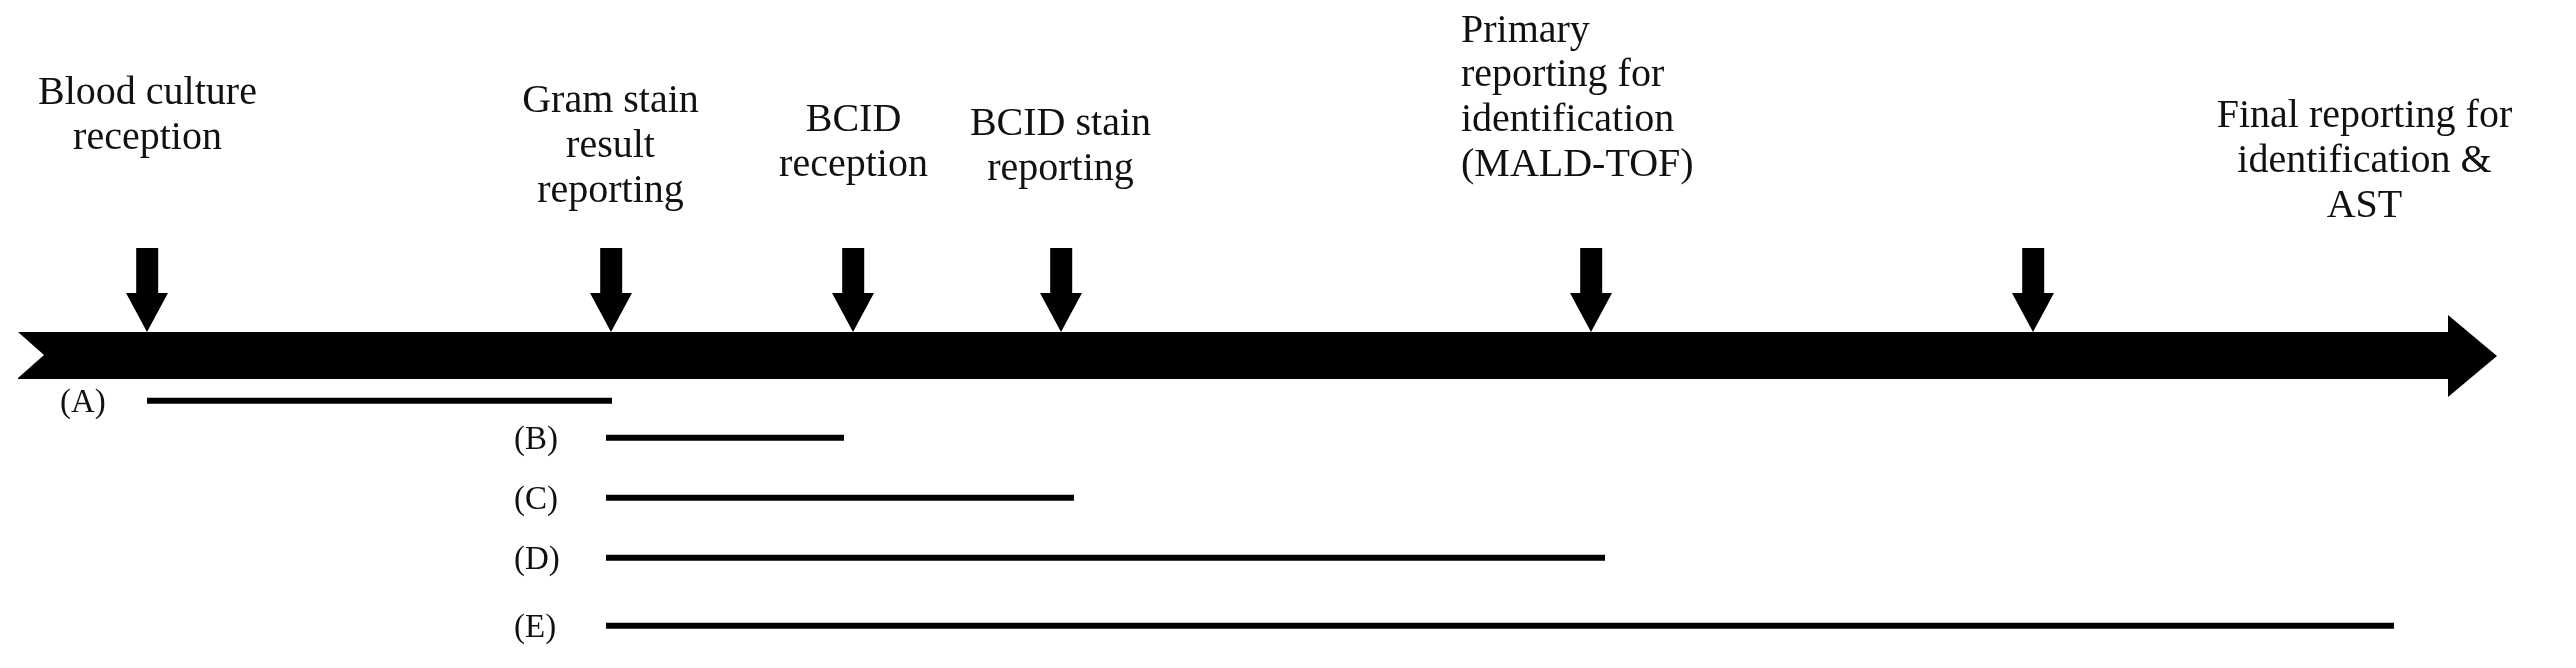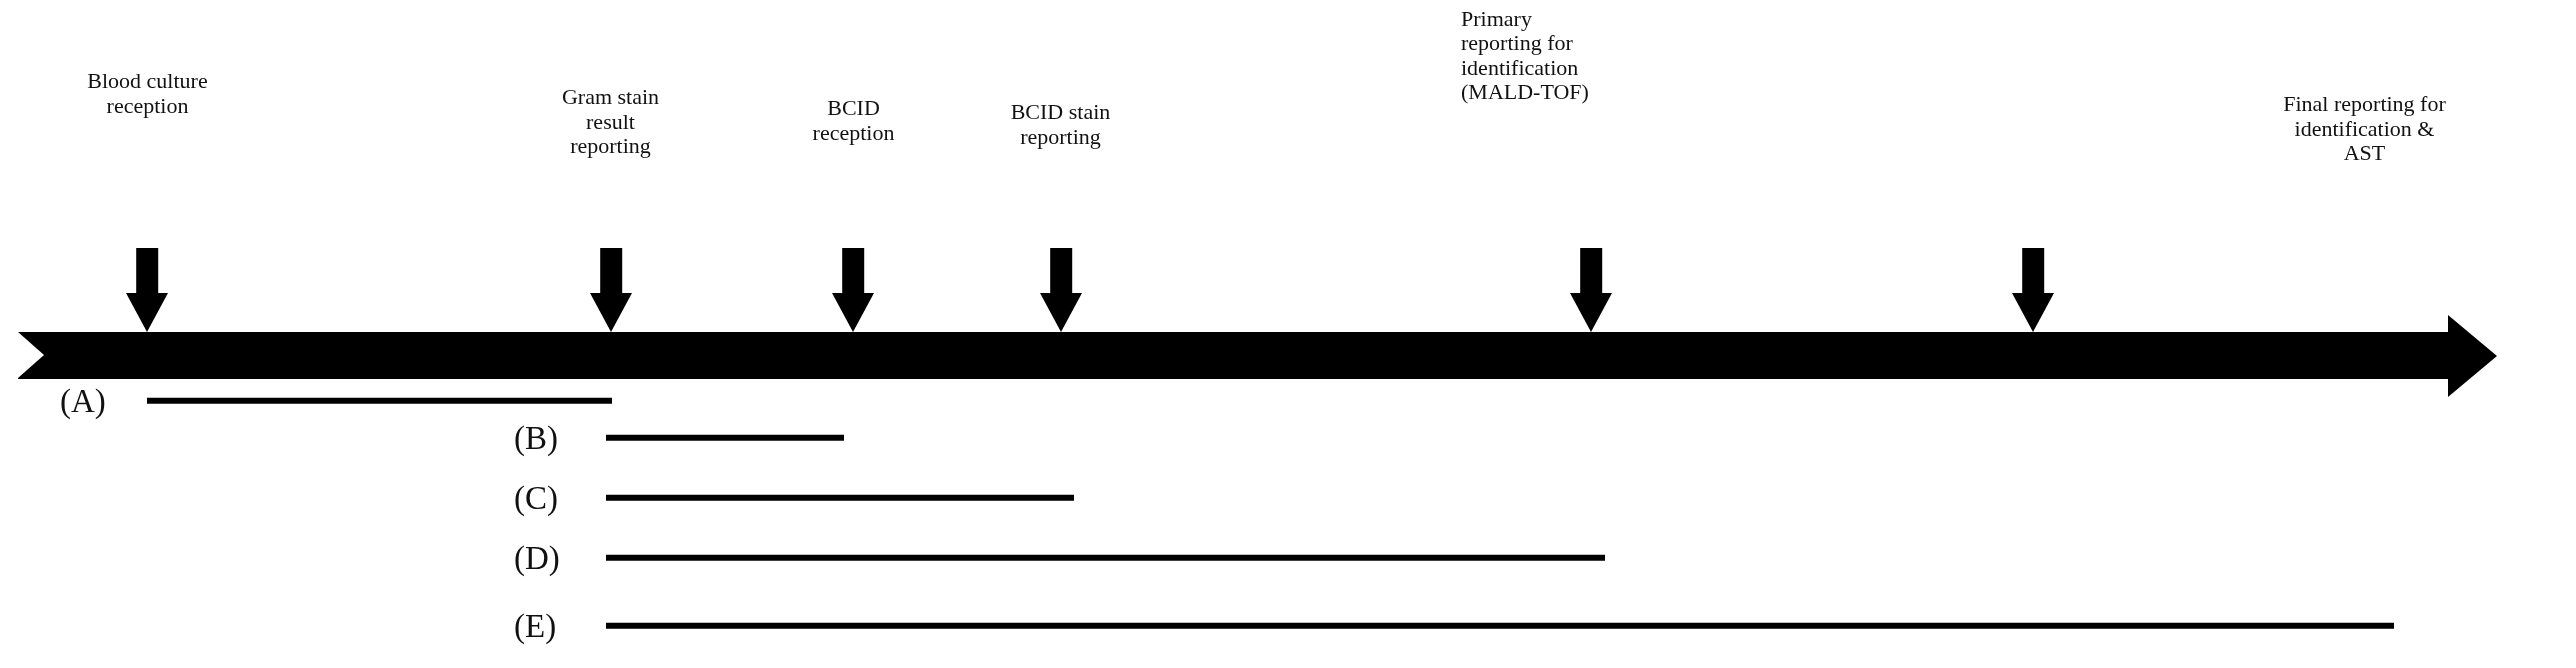--- a/index.html
+++ b/index.html
@@ -8,21 +8,21 @@
     background:#ffffff;
     font-family:"Liberation Serif","DejaVu Serif",serif;
     color:#000000;
     overflow:hidden;
   }
   #stage { position:relative; width:2576px; height:668px; }
 
   
   .milestone-label {
     position:absolute;
-    font-size:22px;
+    font-size:40px;
     line-height:1.12;
     color:#111111;
     white-space:pre-line;
     text-align:center;
   }
   .milestone-label.align-left { text-align:left; }
 
   
   .tick-arrow { position:absolute; }
   .tick-arrow .shaft {
@@ -85,21 +85,21 @@
   }
 </style>
 </head>
 <body>
 
 <div id="stage">
 
   <div class="milestone-label" style="left:-29.5px; top:69px; width:354px;">Blood culture
 reception</div>
 
-  <div class="milestone-label" style="left:460px; top:85px; width:301px;">Gram stain
+  <div class="milestone-label" style="left:460px; top:77px; width:301px;">Gram stain
 result
 reporting</div>
 
   <div class="milestone-label" style="left:716px; top:96px; width:275px;">BCID
 reception</div>
 
   <div class="milestone-label" style="left:897px; top:100px; width:327px;">BCID stain
 reporting</div>
 
   <div class="milestone-label align-left" style="left:1461px; top:6.5px; width:341px;">Primary

